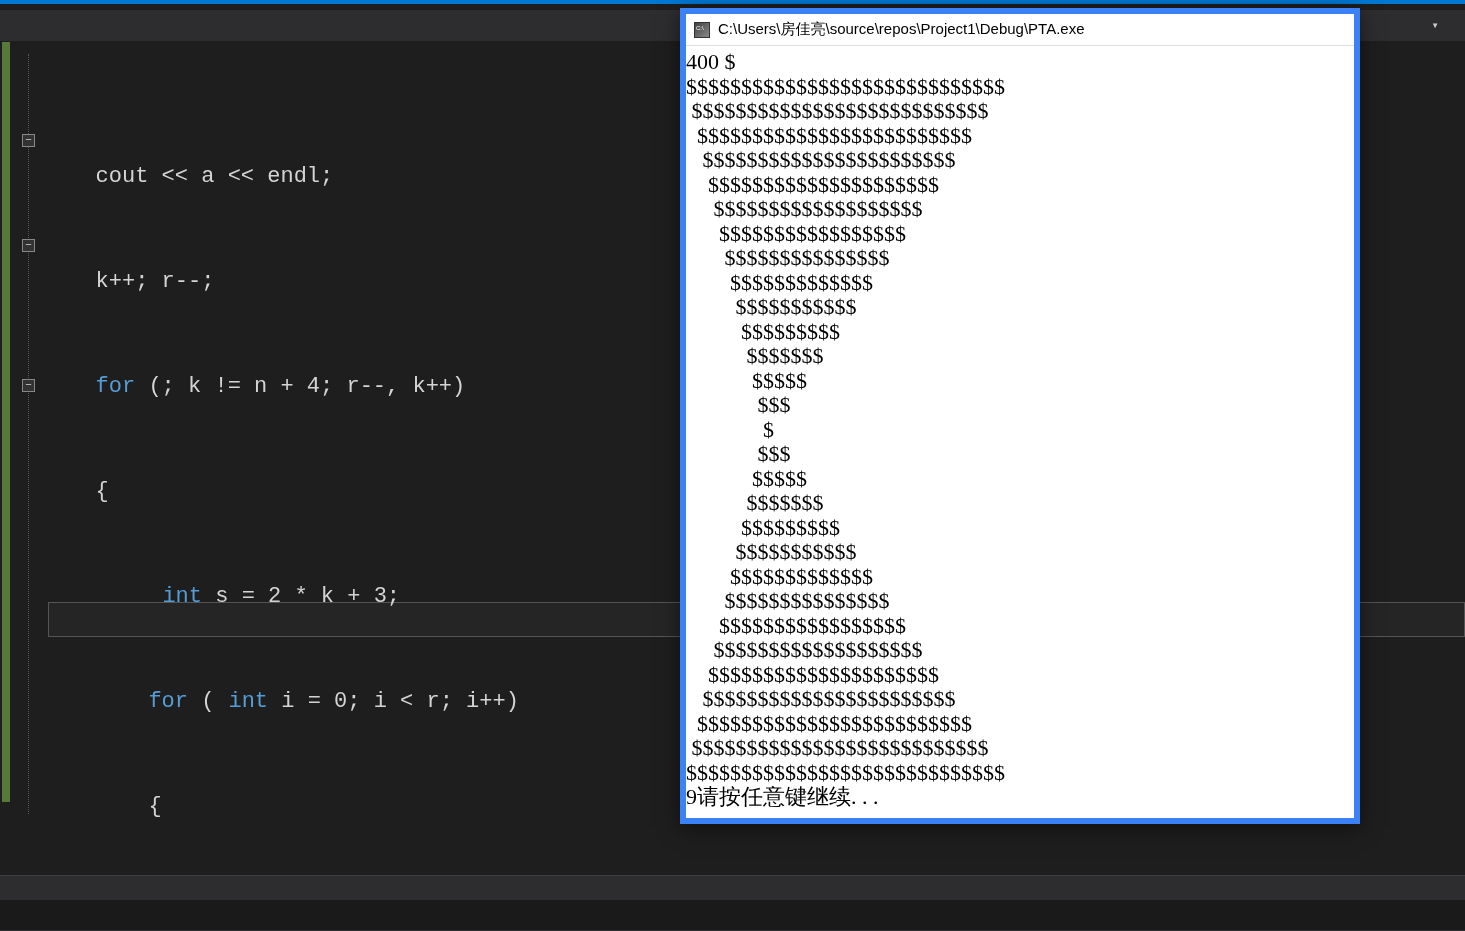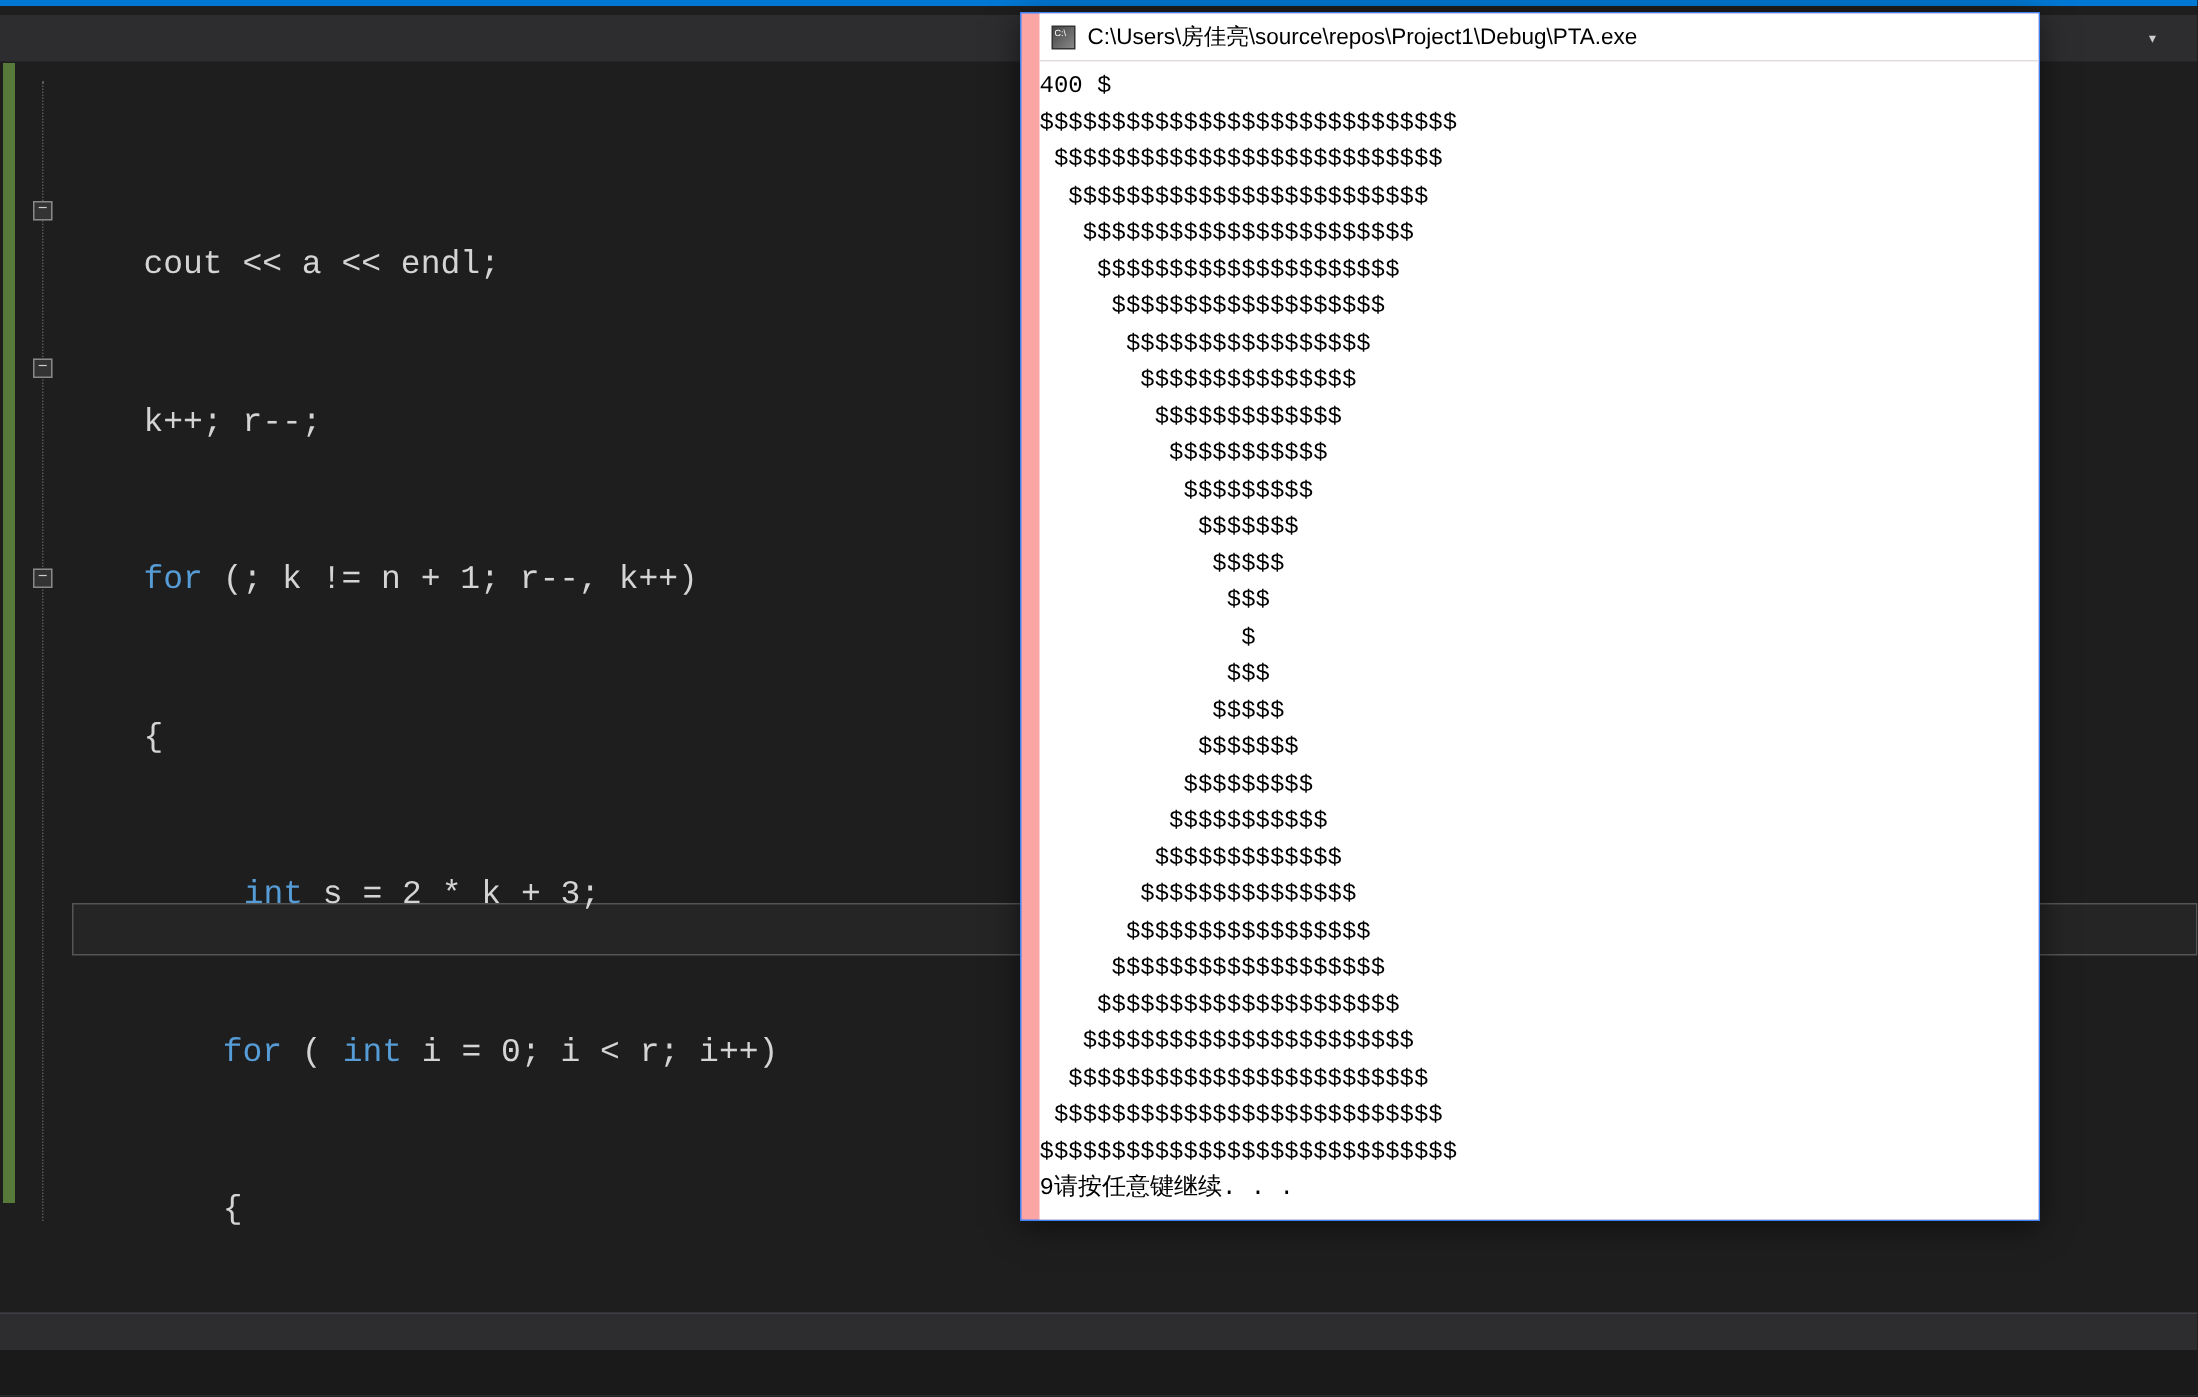--- a/index.html
+++ b/index.html
@@ -105,25 +105,24 @@
     border: 1px solid #555;
     background: rgba(80,80,90,0.15);
     pointer-events: none;
   }
   
   .console-window {
     position: absolute;
     left: 680px;
     top: 8px;
     width: 680px;
-    background: #fca5a5;
-    border: 1px solid #3b82f6;
+    background: #701a75;
+    border: 6px solid #3b82f6;
     box-shadow: 0 4px 20px rgba(0,0,0,0.5);
     z-index: 100;
-    padding-left: 12px;
   }
   .console-title {
     height: 32px;
     background: #fff;
     border-bottom: 1px solid #ddd;
     display: flex;
     align-items: center;
     padding: 0 8px;
     font-family: "Segoe UI", Tahoma, sans-serif;
     font-size: 15px;
@@ -141,22 +140,22 @@
     content: "C:\\";
     position: absolute;
     font-size: 6px;
     color: #fff;
     left: 1px;
     top: 2px;
   }
   .console-body {
     background: #fff;
     color: #000;
-    font-family: Liberation Mono, monospace;
-    font-size: 16px;
+    font-family: Liberation Serif, serif;
+    font-size: 22px;
     line-height: 24.5px;
     padding: 4px 6px 8px 0;
     white-space: pre;
   }
   .status-space {
     position: absolute;
     left: 0;
     bottom: 0;
     width: 1465px;
     height: 56px;
@@ -184,21 +183,21 @@
         <div class="fold-line" style="top:12px;height:760px;"></div>
         <div class="fold-box" style="top:92px;">−</div>
         <div class="fold-box" style="top:197px;">−</div>
         <div class="fold-box" style="top:337px;">−</div>
       </div>
     </div>
     <div class="code-area">
       <div class="selected-line" style="top:560px;"></div>
       <div class="line">   <span>cout &lt;&lt; a &lt;&lt; endl;</span></div>
       <div class="line">   <span>k++; r--;</span></div>
-      <div class="line">   <span class="kw">for</span><span> (; k != n + 1; r--, k++)</span></div>
+      <div class="line">   <span class="kw">for</span><span> (; k != n + 4; r--, k++)</span></div>
       <div class="line">   <span>{</span></div>
       <div class="line">       <span class="type">int</span><span> s = 2 * k + 3;</span></div>
       <div class="line">       <span class="kw">for</span><span> (</span><span class="type">int</span><span> i = 0; i &lt; r; i++)</span></div>
       <div class="line">       <span>{</span></div>
       <div class="line">           <span>cout &lt;&lt; </span><span class="str">" "</span><span>;</span></div>
       
       
       
       
       

